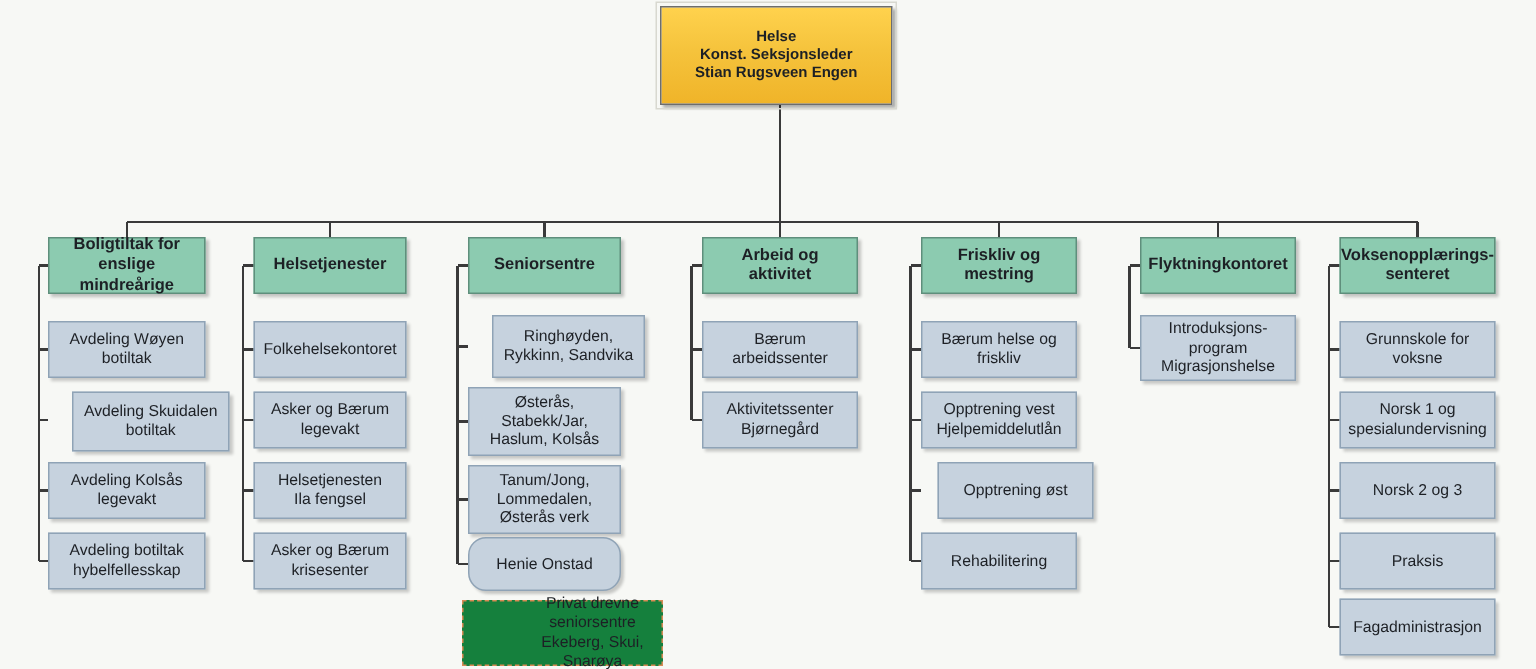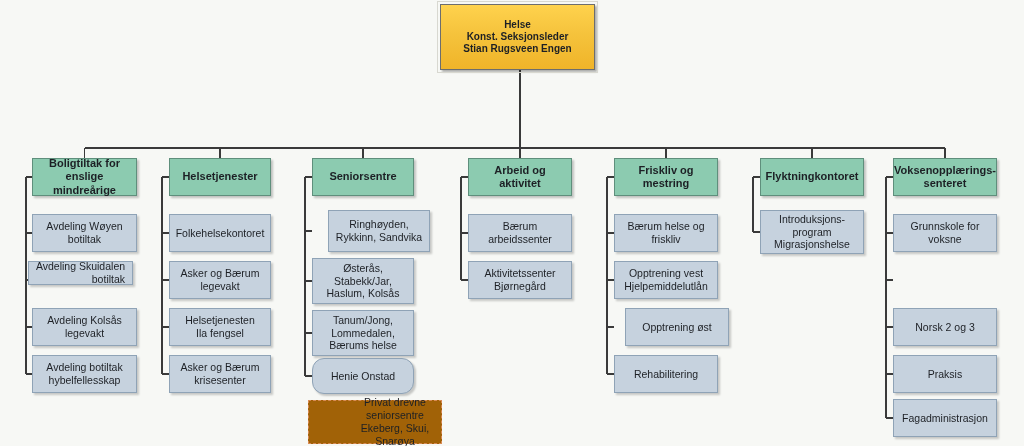--- a/index.html
+++ b/index.html
@@ -58,21 +58,21 @@
     font-size: 11px;
     box-shadow: 2px 2px 2px rgba(0,0,0,0.22);
   }
   .node-unit {
     background: #c6d2de;
     border: 1px solid #8fa3b6;
     font-size: 10.5px;
     box-shadow: 2px 2px 2px rgba(0,0,0,0.20);
   }
   .node-private {
-    background: #a16207;
+    background: #15803d;
     border: 1px dashed #d98a55;
     font-size: 10.5px;
     padding-left: 40px;
   }
 </style>
 </head>
 <body>
 
 <div id="chart">
   <svg id="wires">
@@ -130,21 +130,21 @@
 Stian Rugsveen Engen</span>
     </div>
     <div class="node node-dept" style="left: 32px; top: 158px; width: 105px; height: 38px;">
       <span class="lbl">Boligtiltak for
 enslige mindreårige</span>
     </div>
     <div class="node node-unit" style="left: 32px; top: 214px; width: 105px; height: 38px;">
       <span class="lbl">Avdeling Wøyen
 botiltak</span>
     </div>
-    <div class="node node-unit" style="left: 28px; top: 261px; width: 105px; height: 24px; text-align: right;">
+    <div class="node node-unit" style="left: 48px; top: 261px; width: 105px; height: 40px;">
       <span class="lbl">Avdeling Skuidalen
 botiltak</span>
     </div>
     <div class="node node-unit" style="left: 32px; top: 308px; width: 105px; height: 38px;">
       <span class="lbl">Avdeling Kolsås
 legevakt</span>
     </div>
     <div class="node node-unit" style="left: 32px; top: 355px; width: 105px; height: 38px;">
       <span class="lbl">Avdeling botiltak
 hybelfellesskap</span>
@@ -175,21 +175,21 @@
 Rykkinn,  Sandvika</span>
     </div>
     <div class="node node-unit" style="left: 312px; top: 258px; width: 102px; height: 46px;">
       <span class="lbl">Østerås,
 Stabekk/Jar,
 Haslum, Kolsås</span>
     </div>
     <div class="node node-unit" style="left: 312px; top: 310px; width: 102px; height: 46px;">
       <span class="lbl">Tanum/Jong,
 Lommedalen,
-Bærums helse</span>
+Østerås verk</span>
     </div>
     <div class="node node-unit" style="left: 312px; top: 358px; width: 102px; height: 36px; border-radius: 12px;">
       <span class="lbl">Henie Onstad</span>
     </div>
     <div class="node node-private" style="left: 308px; top: 400px; width: 134px; height: 44px;">
       <span class="lbl">Privat drevne
 seniorsentre
 Ekeberg, Skui, Snarøya</span>
     </div>
     <div class="node node-dept" style="left: 468px; top: 158px; width: 104px; height: 38px;">
@@ -229,20 +229,24 @@
 Migrasjonshelse</span>
     </div>
     <div class="node node-dept" style="left: 893px; top: 158px; width: 104px; height: 38px;">
       <span class="lbl">Voksenopplærings-
 senteret</span>
     </div>
     <div class="node node-unit" style="left: 893px; top: 214px; width: 104px; height: 38px;">
       <span class="lbl">Grunnskole for
 voksne</span>
     </div>
+    <div class="node node-unit" style="left: 893px; top: 261px; width: 104px; height: 38px;">
+      <span class="lbl">Norsk 1 og
+spesialundervisning</span>
+    </div>
     <div class="node node-unit" style="left: 893px; top: 308px; width: 104px; height: 38px;">
       <span class="lbl">Norsk 2 og 3</span>
     </div>
     <div class="node node-unit" style="left: 893px; top: 355px; width: 104px; height: 38px;">
       <span class="lbl">Praksis</span>
     </div>
     <div class="node node-unit" style="left: 893px; top: 399px; width: 104px; height: 38px;">
       <span class="lbl">Fagadministrasjon</span>
     </div>
   </div>

